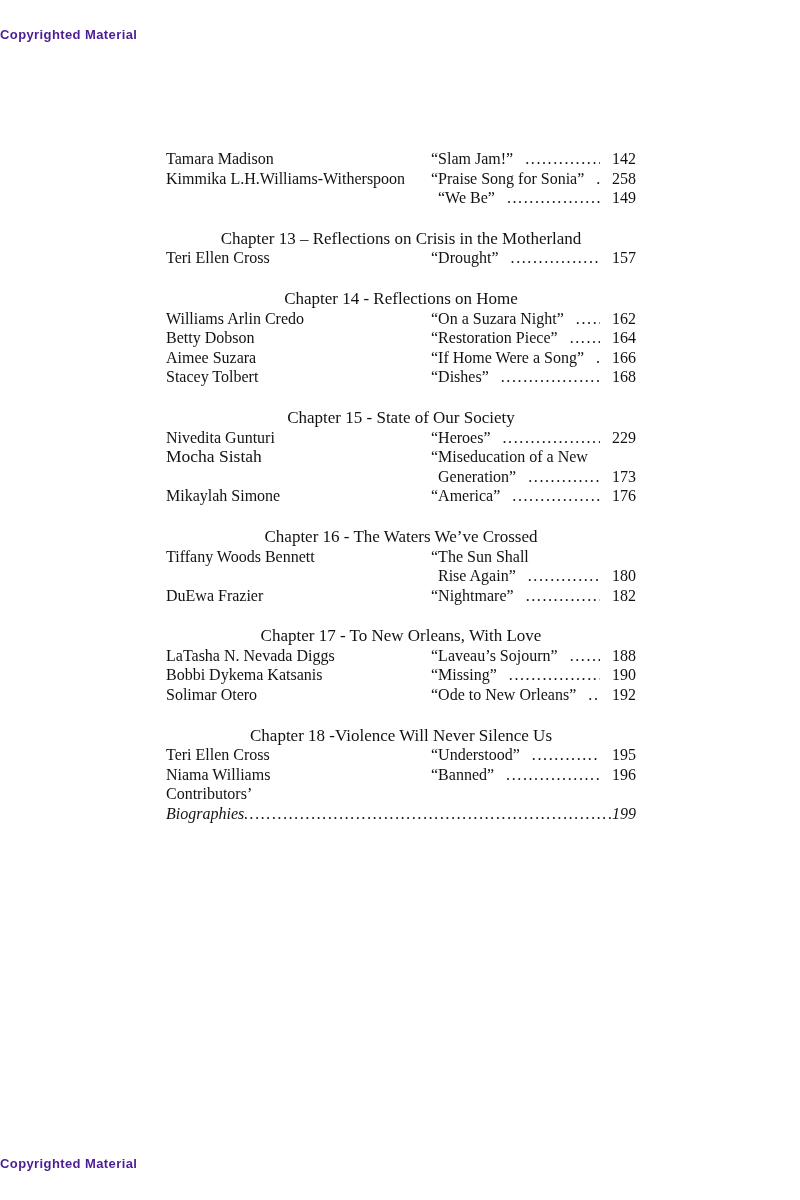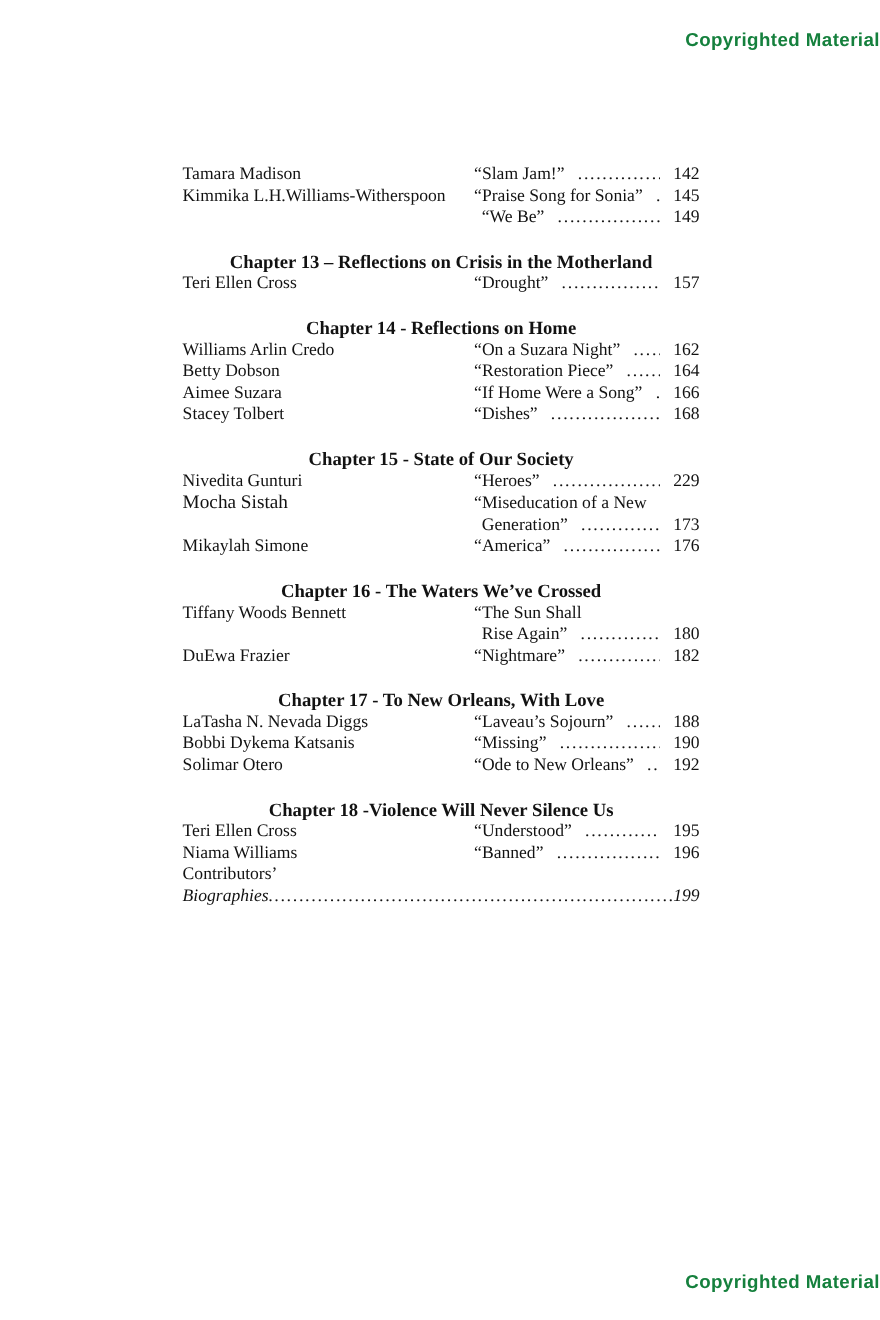--- a/index.html
+++ b/index.html
@@ -7,41 +7,41 @@
     width: 800px; height: 1200px;
     background: #ffffff;
     position: relative;
     overflow: hidden;
     font-family: "Liberation Serif", serif;
     color: #121212;
   }
   .copyright-banner {
     position: absolute;
     left: 0; width: 800px;
-    text-align: right;
+    text-align: left;
     font-family: "Liberation Sans", sans-serif;
     font-weight: bold;
-    font-size: 17px;
-    color: #15803d;
+    font-size: 13px;
+    color: #4c1d95;
     letter-spacing: 0.4px;
   }
   .banner-top { top: 27px; }
   .banner-bottom { top: 1156px; }
 
   .toc {
     position: absolute;
     left: 166px; top: 149px;
     width: 470px;
     font-size: 16px;
     line-height: 19.6px;
   }
   .chapter-heading {
     margin: 21px 0 0 0;
     font-size: 17px;
-    font-weight: bold;
+    font-weight: normal;
     text-align: center;
     line-height: 19.6px;
   }
   .toc-section { margin: 0; }
   .row { display: flex; align-items: baseline; }
   .author { flex: none; width: 265px; white-space: pre; }
   .author-large { font-size: 17.5px; }
   .title-wrap { flex: 1 1 auto; display: flex; align-items: baseline; min-width: 0; gap: 12px; }
   .title { white-space: pre; flex: none; }
   .cont .title { padding-left: 7px; }
@@ -74,21 +74,21 @@
           <span class="title">“Slam Jam!”</span>
           <span class="leader"></span>
           <span class="page">142</span>
         </span>
     </div>
     <div class="row">
       <span class="author">Kimmika L.H.Williams-Witherspoon</span>
       <span class="title-wrap">
           <span class="title">“Praise Song for Sonia”</span>
           <span class="leader"></span>
-          <span class="page">145</span>
+          <span class="page">258</span>
         </span>
     </div>
     <div class="row cont">
       <span class="author"></span>
       <span class="title-wrap">
           <span class="title">“We Be”</span>
           <span class="leader"></span>
           <span class="page">149</span>
         </span>
     </div>

